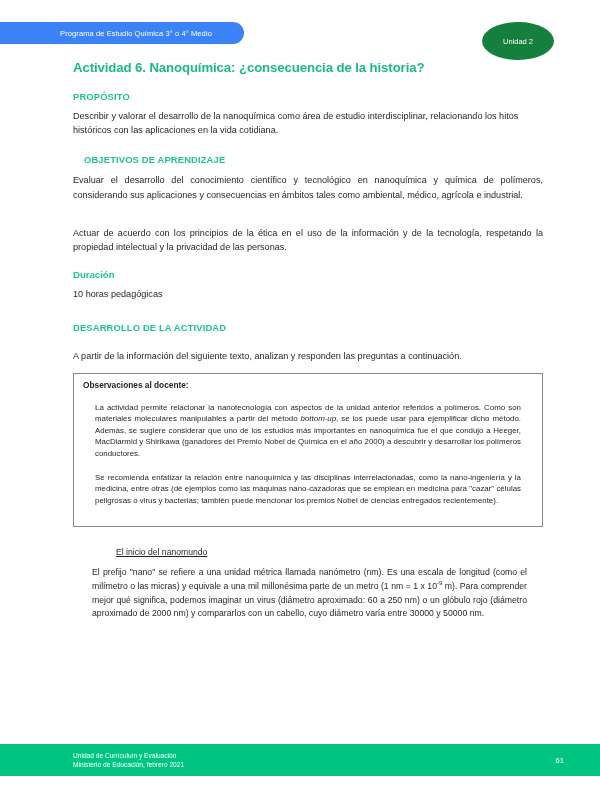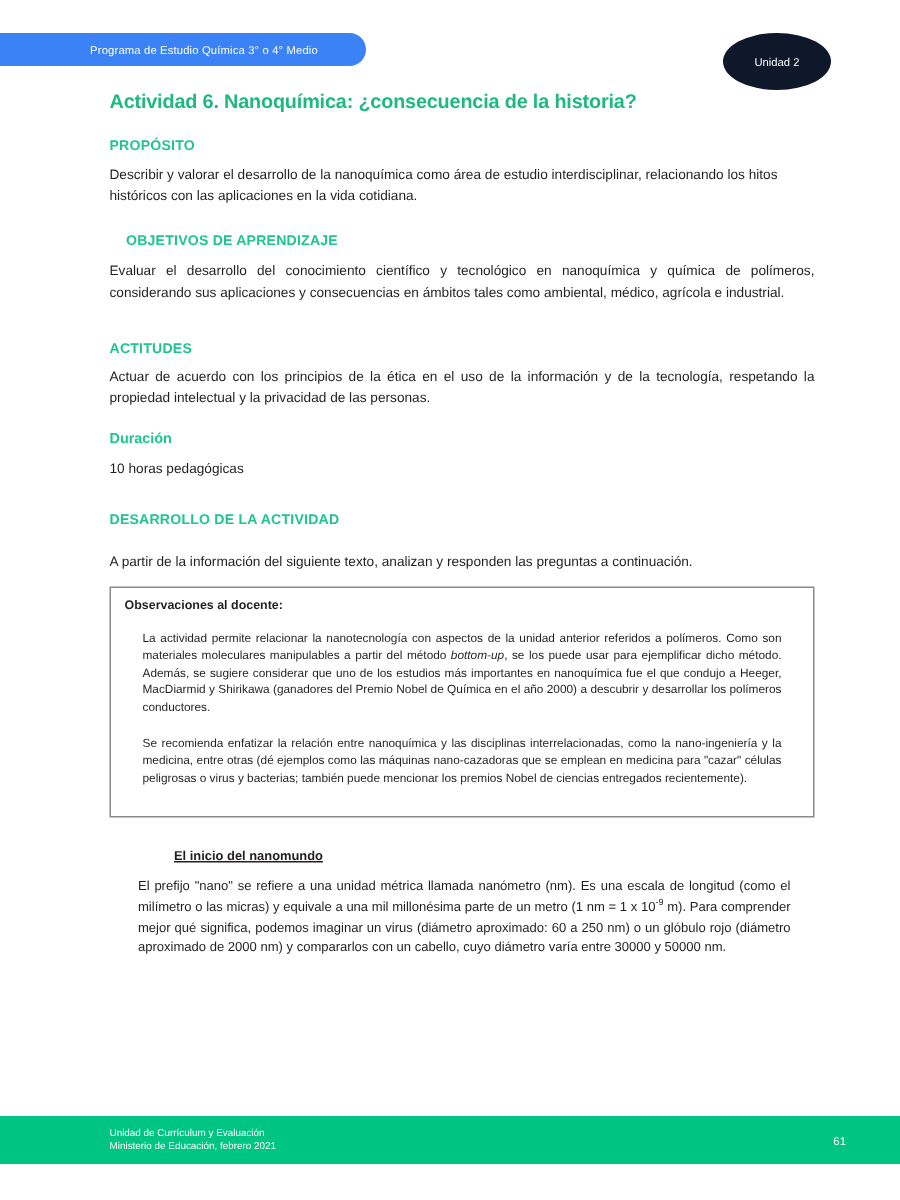--- a/index.html
+++ b/index.html
@@ -36,21 +36,21 @@
     letter-spacing: 0.1px;
     white-space: nowrap;
     padding-left: 28px;
   }
   .unit-badge {
     position: absolute;
     top: 22px;
     left: 482px;
     width: 72px;
     height: 38px;
-    background: #0f172a;
+    background: #15803d;
     border-radius: 50%;
     display: flex;
     align-items: center;
     justify-content: center;
   }
   .unit-badge-label {
     color: #ffffff;
     font-size: 7.5px;
     white-space: nowrap;
   }
@@ -129,21 +129,21 @@
   .obs-p + .obs-p { margin-top: 9px; }
   .obs-p i { font-style: italic; }
 
   
   .nano-wrap {
     margin-top: 20px;
     padding: 0 16px 0 19px;
   }
   .nano-title {
     font-size: 8.6px;
-    font-weight: bold;
+    font-weight: normal;
     text-decoration: underline;
     margin: 0 0 9px 0;
     padding-left: 24px;
   }
   .nano-p {
     font-size: 8.7px;
     line-height: 13.6px;
     margin: 0;
     text-align: justify;
   }
@@ -202,21 +202,20 @@
 
     <div class="section-heading">PROPÓSITO</div>
     <p class="body-text">Describir y valorar el desarrollo de la nanoquímica como área de estudio interdisciplinar, relacionando los hitos históricos con las aplicaciones en la vida cotidiana.</p>
 
     <div class="section-heading indented">OBJETIVOS DE APRENDIZAJE</div>
     <p class="body-text justified">Evaluar el desarrollo del conocimiento científico y tecnológico en nanoquímica y química de polímeros, considerando sus aplicaciones y consecuencias en ámbitos tales como ambiental, médico, agrícola e industrial.</p>
     <div class="spacer-sm"></div>
 
     <div class="spacer-md"></div>
 
-    <div class="section-heading">ACTITUDES</div>
     <p class="body-text justified">Actuar de acuerdo con los principios de la ética en el uso de la información y de la tecnología, respetando la propiedad intelectual y la privacidad de las personas.</p>
 
     <div class="spacer-md"></div>
 
     <div class="section-heading mixed">Duración</div>
     <p class="body-text">10 horas pedagógicas</p>
 
     <div class="spacer-lg"></div>
 
     <div class="section-heading">DESARROLLO DE LA ACTIVIDAD</div>

